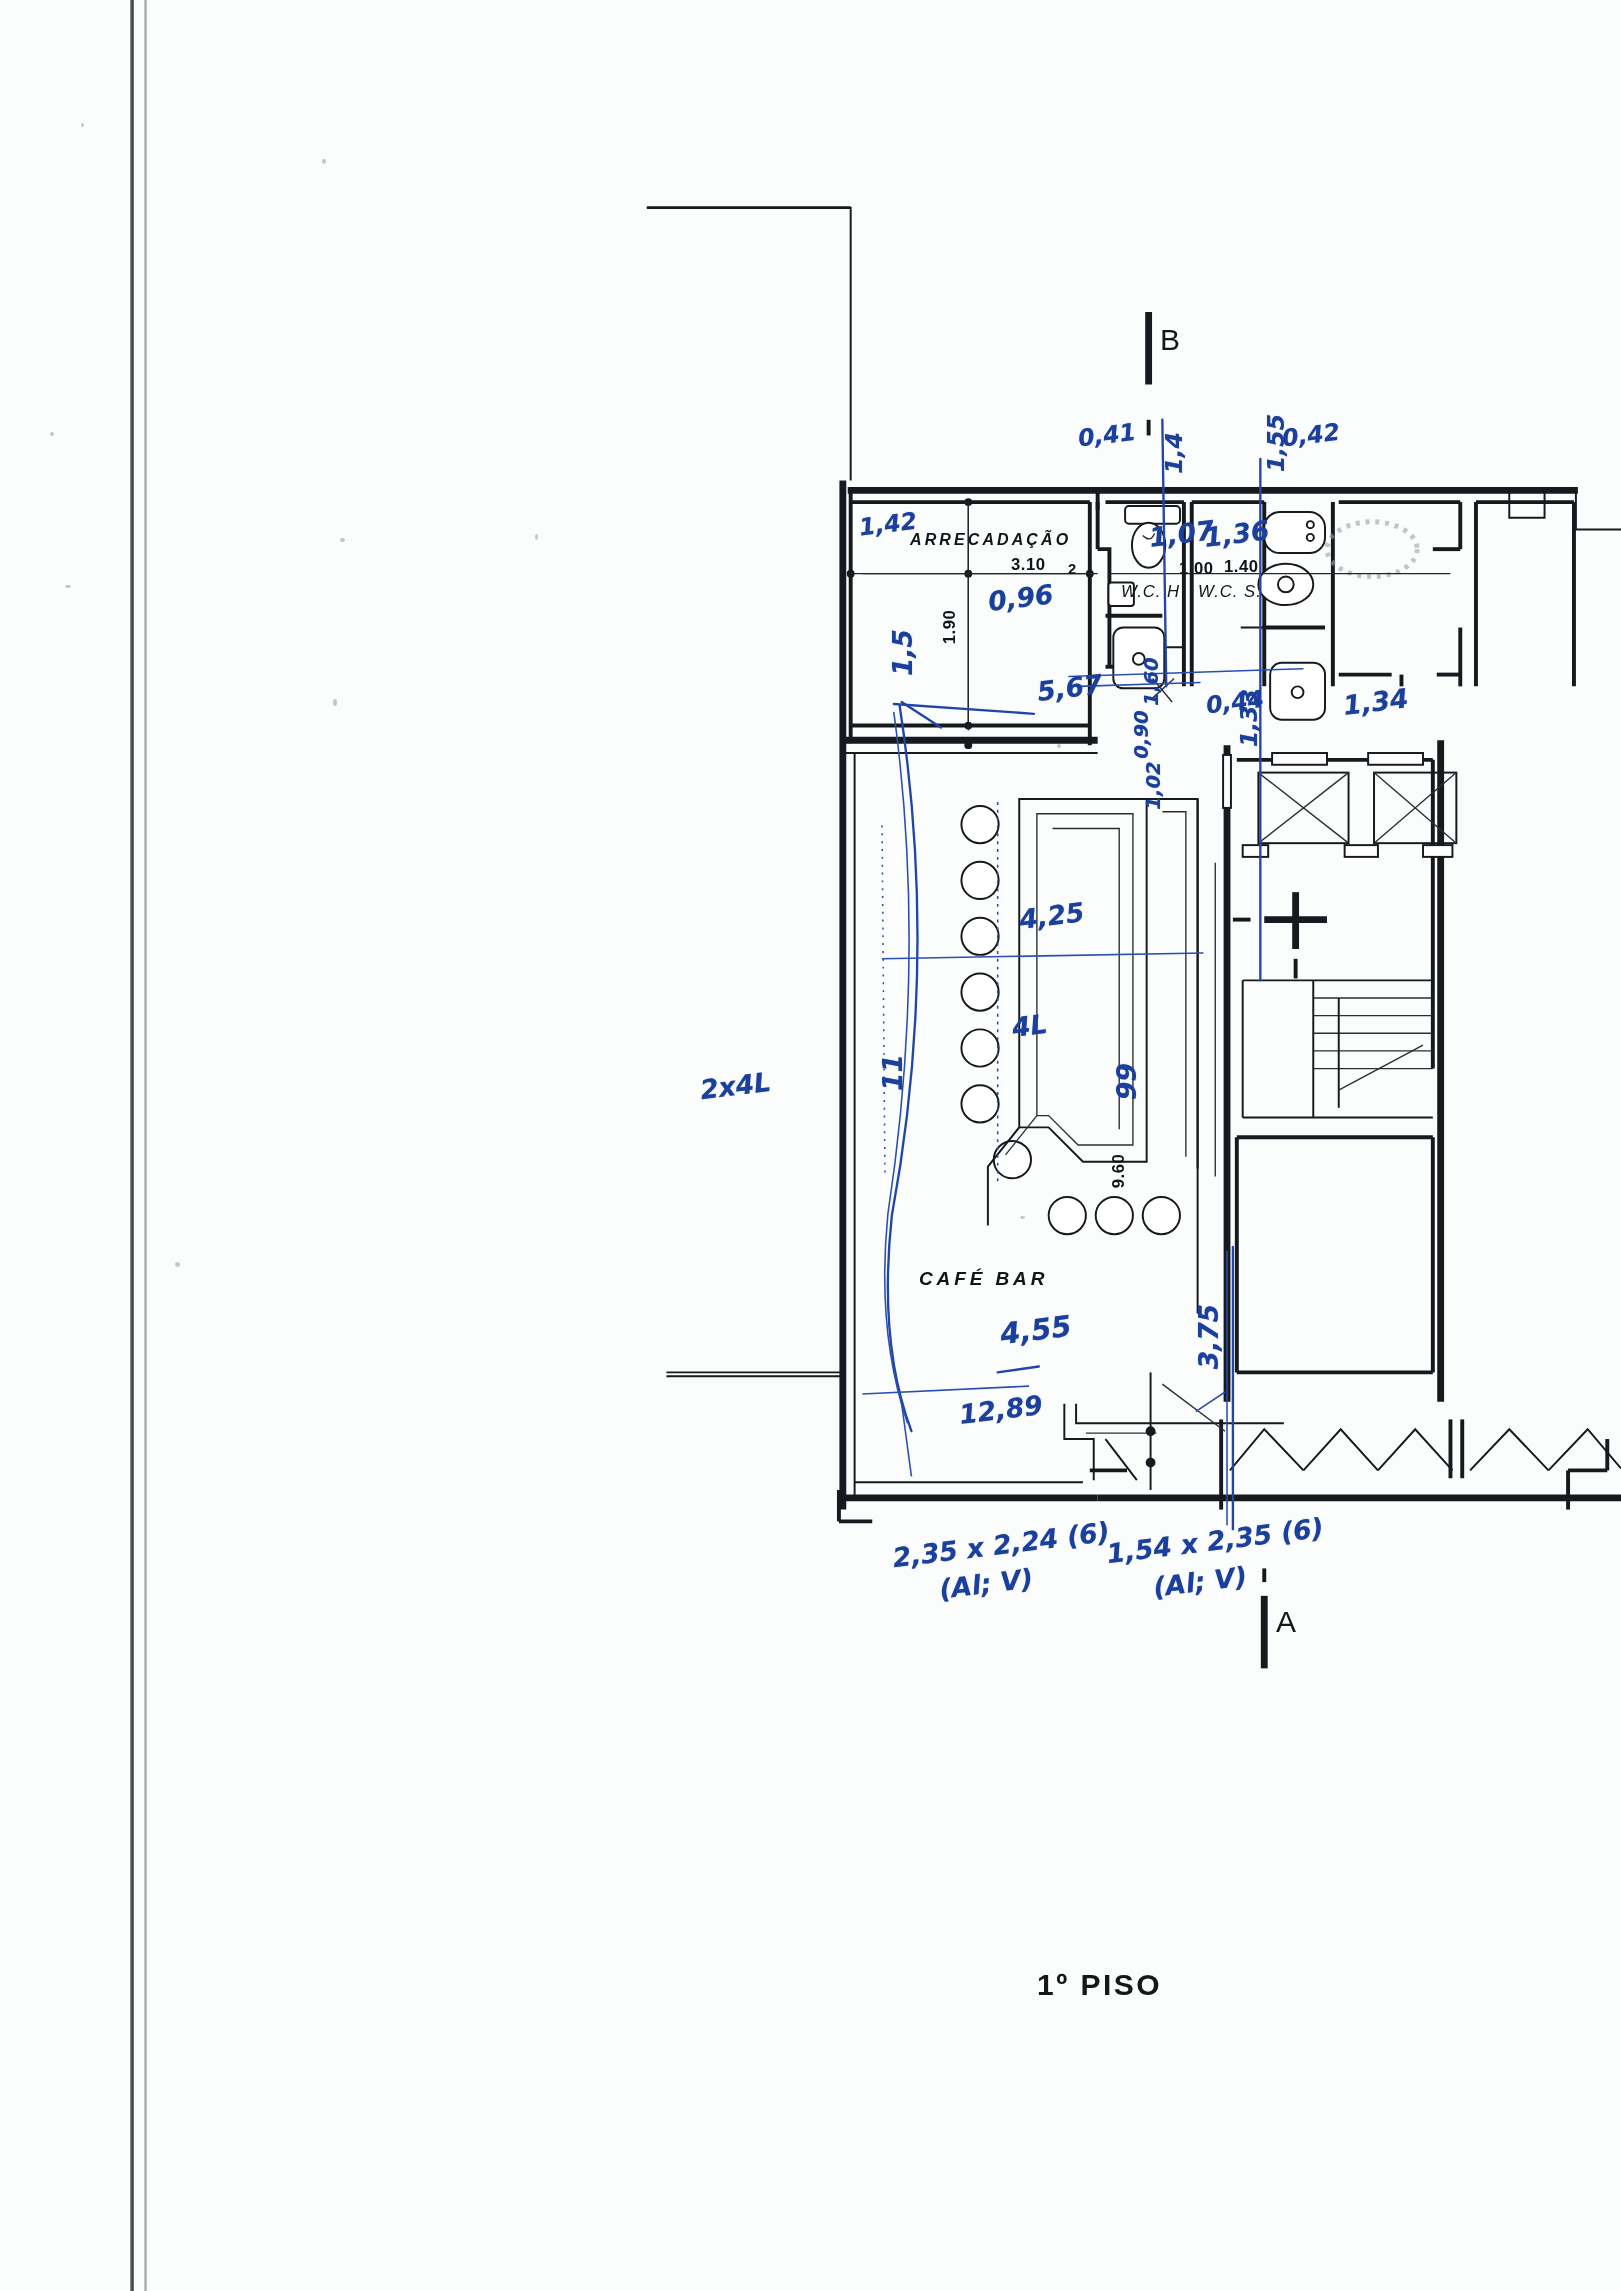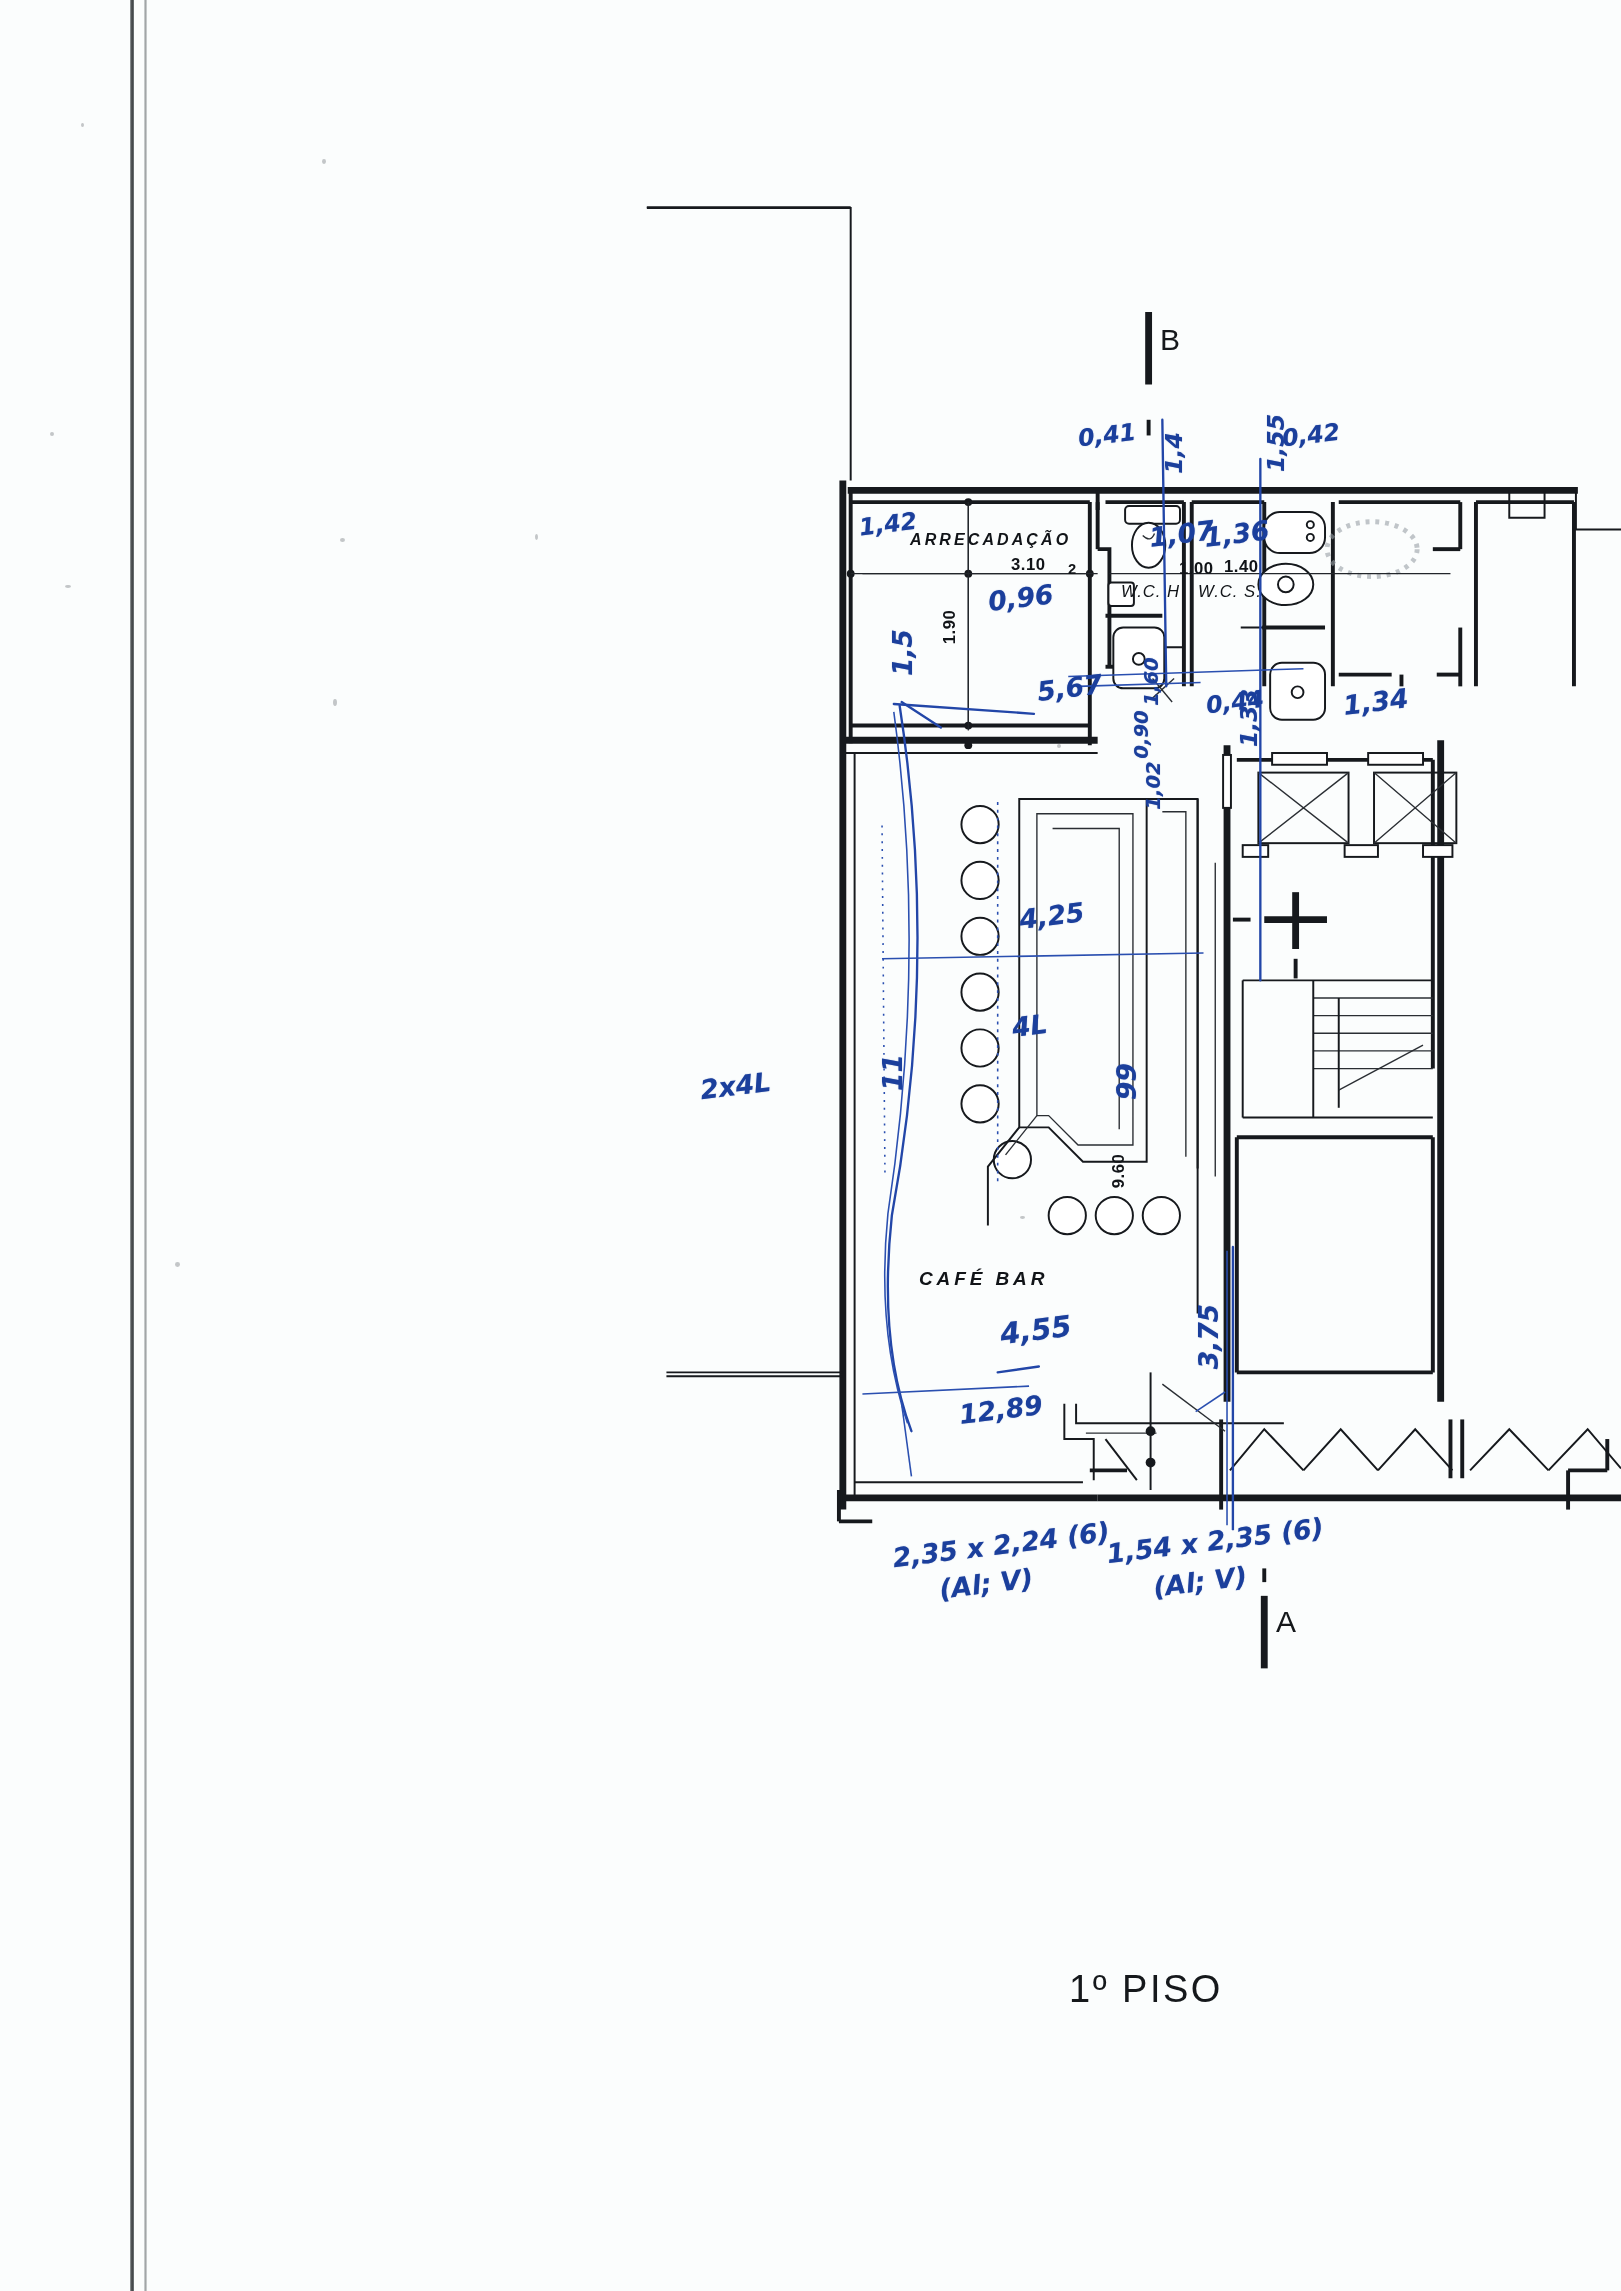--- a/index.html
+++ b/index.html
@@ -26,21 +26,21 @@
   #plan svg{position:absolute;left:0;top:0;}
 
   
   .lbl{position:absolute;white-space:nowrap;color:#14181c;
        font-family:"Liberation Sans",sans-serif;}
   .printed{font-family:"Liberation Sans",sans-serif;color:#111418;}
   .room-name{font-size:16px;letter-spacing:3.1px;font-style:italic;font-weight:600;}
   .dim-print{font-size:16.7px;letter-spacing:0.5px;font-weight:600;}
   .wc-name{font-size:16.7px;font-weight:400;font-style:italic;letter-spacing:1px;}
   .sect-letter{font-size:30px;font-weight:500;color:#15181b;}
-  .sheet-title{font-size:38px;letter-spacing:2.5px;font-weight:400;color:#15181b;margin-left:32px;}
+  .sheet-title{font-size:30px;letter-spacing:2.5px;font-weight:700;color:#15181b;}
 
   .hand{color:#1b3f9c;font-family:"DejaVu Sans",sans-serif;
         font-style:italic;font-weight:700;
         text-shadow:0 0 1px rgba(27,63,156,.55);}
   .h-sm{font-size:19.6px;}
   .h-md{font-size:23.5px;}
   .h-lg{font-size:26.5px;}
   .rotv{transform:rotate(-90deg);transform-origin:center center;}
   .tilt{display:inline-block;transform:rotate(-7deg);}
 </style>

